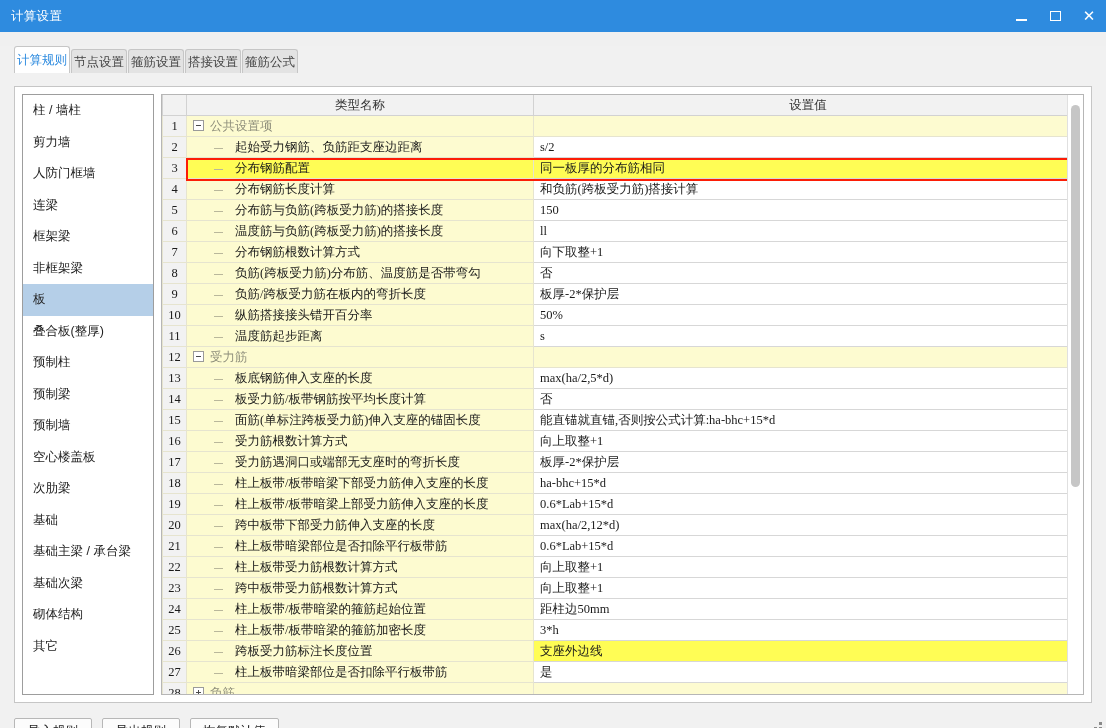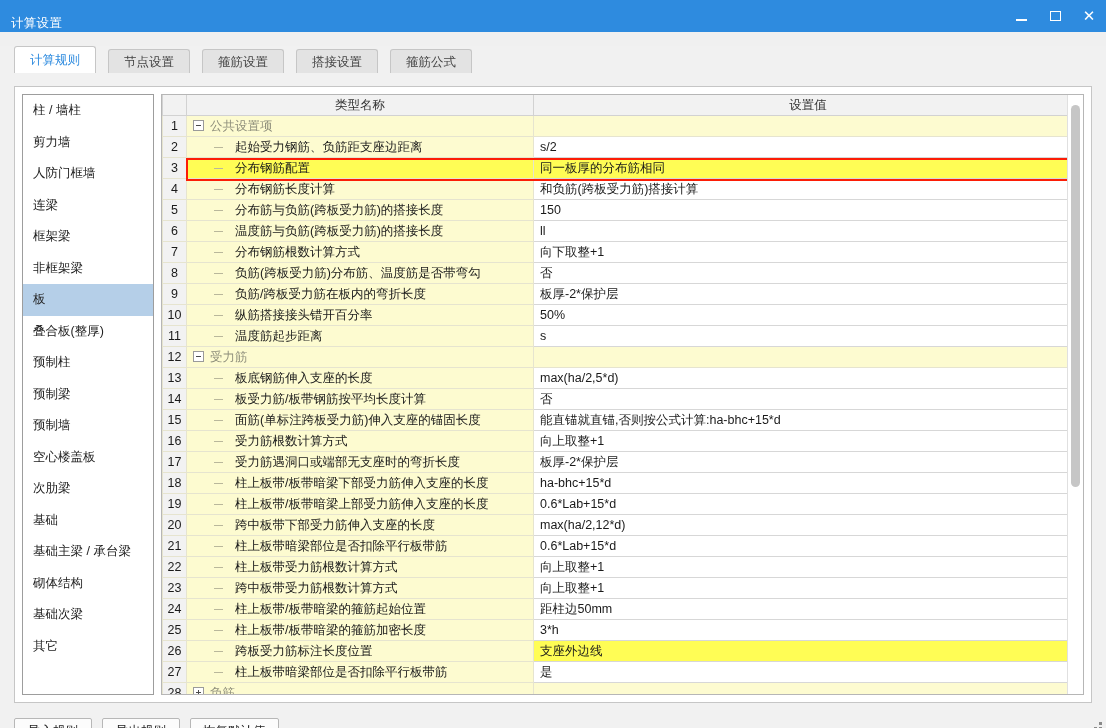--- a/index.html
+++ b/index.html
@@ -11,21 +11,21 @@
     background: #f0f0f0;
     font-family: "Liberation Sans", "DejaVu Sans", sans-serif;
     -webkit-font-smoothing: antialiased;
   }
 
   
   #titlebar {
     height: 32px;
     background: #2e8bdf;
     display: flex;
-    align-items: flex-end;
+    align-items: center;
     position: relative;
     user-select: none;
   }
   #title-text {
     color: #ffffff;
     font-size: 12.5px;
     margin-left: 11px;
     letter-spacing: 0.3px;
   }
   .win-btns {
@@ -62,28 +62,28 @@
   #tabbar {
     height: 27px;
     margin: 14px 0 0 14px;
     display: flex;
     align-items: flex-end;
     position: relative;
   }
   .tab {
     height: 24px;
     line-height: 24px;
-    padding: 0 15px;
+    padding: 0 2px;
     font-size: 12.5px;
     color: #444;
     background: #e3e3e3;
     border: 1px solid #c6c6c6;
     border-bottom: none;
     border-radius: 3px 3px 0 0;
-    margin-right: 12px;
+    margin-right: 1px;
     box-sizing: border-box;
     position: relative;
     text-align: right;
   }
   .tab.active {
     background: #ffffff;
     color: #2e8bdf;
     height: 27px;
     line-height: 26px;
     border-color: #c6c6c6;
@@ -134,20 +134,21 @@
     overflow: hidden;
     background: #fff;
     border: 1px solid #b6b6b6;
     box-sizing: border-box;
   }
   table.grid {
     border-collapse: collapse;
     table-layout: fixed;
     width: 100%;
     font-size: 12.5px;
+    font-family: Liberation Serif, serif;
   }
   table.grid col.c-num { width: 24px; }
   table.grid col.c-name { width: 347px; }
   table.grid col.c-val { width: auto; }
 
   table.grid th {
     height: 20px;
     background: #f2f2f2;
     border: 1px solid #d2d2d2;
     border-top: none;
@@ -334,22 +335,22 @@
         <div class="side-item"><span>非框架梁</span></div>
         <div class="side-item selected"><span>板</span></div>
         <div class="side-item"><span>叠合板(整厚)</span></div>
         <div class="side-item"><span>预制柱</span></div>
         <div class="side-item"><span>预制梁</span></div>
         <div class="side-item"><span>预制墙</span></div>
         <div class="side-item"><span>空心楼盖板</span></div>
         <div class="side-item"><span>次肋梁</span></div>
         <div class="side-item"><span>基础</span></div>
         <div class="side-item"><span>基础主梁 / 承台梁</span></div>
+        <div class="side-item"><span>基础次梁</span></div>
         <div class="side-item"><span>砌体结构</span></div>
-        <div class="side-item"><span>基础次梁</span></div>
         <div class="side-item"><span>其它</span></div>
       </div>
 
     <div id="gridwrap">
       <table class="grid">
         <colgroup>
           <col class="c-num">
             <col class="c-name">
             <col class="c-val">
         </colgroup>

